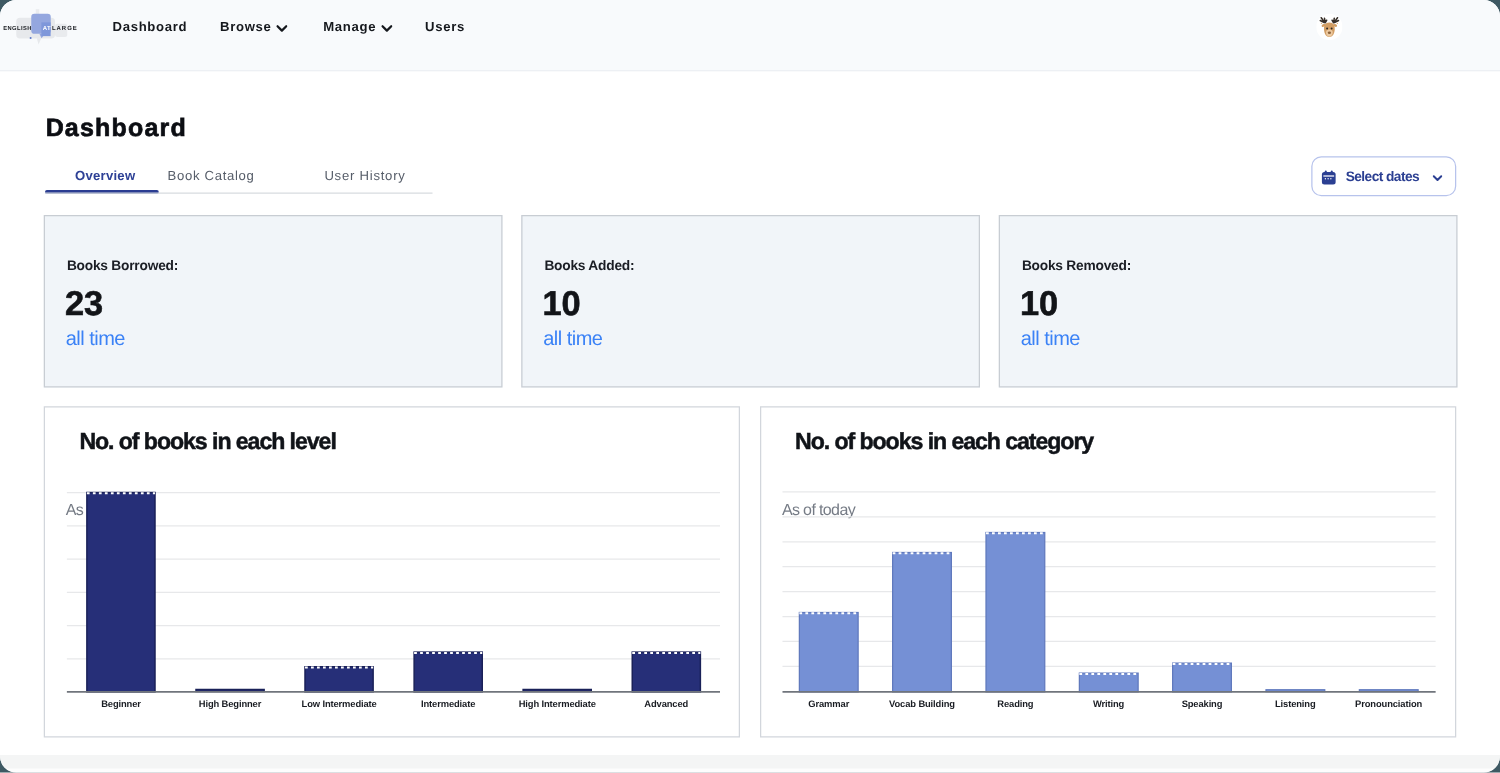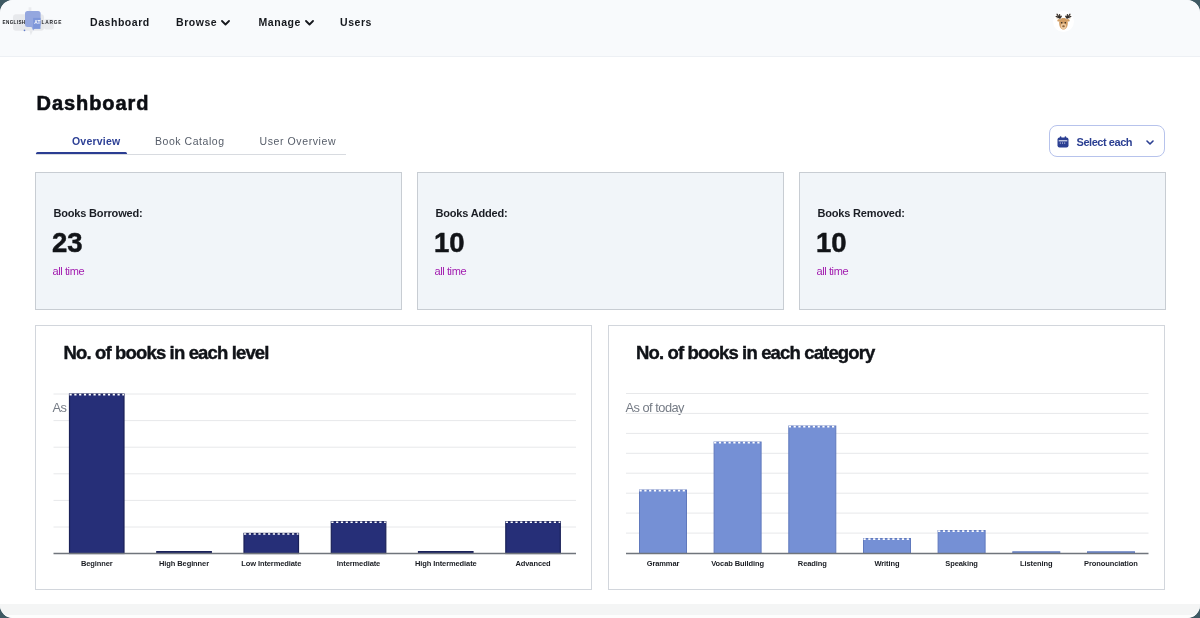--- a/index.html
+++ b/index.html
@@ -6,21 +6,21 @@
   body{width:1200px;height:618px;background:#3e5963;font-family:"Liberation Sans",sans-serif;overflow:hidden;}
   .win{position:absolute;left:0;top:0;width:1200px;height:618px;background:#ffffff;border-radius:13px;overflow:hidden;}
   .abs{position:absolute;}
   .hdr{position:absolute;left:0;top:0;width:1200px;height:57px;background:#f8fafc;border-bottom:1px solid #edf0f4;box-sizing:border-box;}
   .nav{position:absolute;font-weight:bold;font-size:10.5px;letter-spacing:0.55px;color:#15181d;line-height:10px;top:16.5px;}
   .h1{position:absolute;left:36.5px;top:93px;font-weight:bold;font-size:20px;letter-spacing:0.95px;color:#0c0e13;line-height:20px;-webkit-text-stroke:0.55px #0c0e13;}
   .tab{position:absolute;top:135.5px;font-size:10.5px;line-height:11px;}
   .tcard{position:absolute;top:172px;width:365px;height:136px;background:#f1f5f9;border:1.5px solid #c8cdd3;}
   .tt{position:absolute;left:19px;top:206px;font-size:11px;font-weight:bold;letter-spacing:-0.18px;color:#1a1d24;line-height:14px;}
   .tn{position:absolute;left:17.5px;top:228.5px;font-size:27.5px;font-weight:bold;color:#121418;line-height:27.5px;-webkit-text-stroke:0.5px #121418;}
-  .ta{position:absolute;left:18px;top:264px;font-size:11px;letter-spacing:-0.4px;color:#a21caf;line-height:15.5px;}
+  .ta{position:absolute;left:18px;top:264px;font-size:16px;letter-spacing:-0.4px;color:#3b82f6;line-height:15.5px;}
   .ccard{position:absolute;top:325px;width:555px;height:263px;background:#ffffff;border:1.5px solid #d2d6dc;}
   .ct{position:absolute;left:17px;top:344px;font-size:18.5px;font-weight:bold;letter-spacing:-0.85px;color:#101318;line-height:18.5px;margin-left:13px;-webkit-text-stroke:0.4px #101318;}
   .cs{position:absolute;left:18px;top:372px;font-size:12.8px;letter-spacing:-0.5px;color:#757b85;line-height:13px;margin-top:29px;}
   .btn{position:absolute;left:1049px;top:125px;width:114px;height:30px;background:#ffffff;border:1.5px solid #b7c3ec;border-radius:8px;}
   .footer1{position:absolute;left:0;top:604px;width:1200px;height:11px;background:#f4f5f5;}
   .footer2{position:absolute;left:0;top:615px;width:1200px;height:3px;background:#fdfdfd;}
 </style>
 </head>
 <body>
 <div class="win">
@@ -61,37 +61,37 @@
     <ellipse cx="15.2" cy="9.3" rx="1.6" ry="1.1" fill="#d29d63" transform="rotate(30 15.2 9.3)"></ellipse>
     <path d="M10.5 7 C 14 7 15 9.5 14.8 12.5 C 14.6 16 13 18.5 10.5 18.5 C 8 18.5 6.4 16 6.2 12.5 C 6 9.5 7 7 10.5 7 Z" fill="#d29d63"></path>
     <path d="M10.5 12.5 C 12.5 12.5 13.3 13.8 13.2 15.2 C 13.1 17 12 18.3 10.5 18.3 C 9 18.3 7.9 17 7.8 15.2 C 7.7 13.8 8.5 12.5 10.5 12.5 Z" fill="#ecc9a0"></path>
     <circle cx="8.7" cy="11.7" r="0.8" fill="#2c2620"></circle>
     <circle cx="12.3" cy="11.7" r="0.8" fill="#2c2620"></circle>
     <ellipse cx="10.5" cy="15.2" rx="1.3" ry="1" fill="#8c6239"></ellipse>
   </svg>
 
   <div class="h1">Dashboard</div>
 
-  <span class="tab" style="left:72px;color:#2e4196;font-weight:bold;letter-spacing:0.2px;">Overview</span>
-  <span class="tab" style="left:155px;color:#565d69;letter-spacing:0.55px;">Book Catalog</span>
-  <span class="tab" style="left:259.5px;color:#565d69;letter-spacing:0.6px;">User Overview</span>
+  <span class="tab" style="left:60px;color:#2e4196;font-weight:bold;letter-spacing:0.2px;">Overview</span>
+  <span class="tab" style="left:134px;color:#565d69;letter-spacing:0.55px;">Book Catalog</span>
+  <span class="tab" style="left:259.5px;color:#565d69;letter-spacing:0.6px;">User History</span>
   <div class="abs" style="left:35.5px;top:152.3px;width:91px;height:2.6px;background:#2b3d92;border-radius:2px;"></div>
   <div class="abs" style="left:35.5px;top:154.4px;width:310px;height:1px;background:#d8dbe0;"></div>
 
   <div class="btn"></div>
   <svg class="abs" style="left:1056.5px;top:136px" width="12" height="12" viewBox="0 0 12 12">
     <rect x="0.5" y="1.5" width="11" height="10" rx="2" fill="#2b3f92"></rect>
     <rect x="2.8" y="0.3" width="1.6" height="2.6" rx="0.8" fill="#2b3f92"></rect>
     <rect x="7.6" y="0.3" width="1.6" height="2.6" rx="0.8" fill="#2b3f92"></rect>
     <rect x="1.7" y="4.3" width="8.6" height="1" fill="#ffffff"></rect>
     <circle cx="3.3" cy="7" r="0.55" fill="#ffffff"></circle>
     <circle cx="5.5" cy="7" r="0.55" fill="#ffffff"></circle>
     <circle cx="7.7" cy="7" r="0.55" fill="#ffffff"></circle>
   </svg>
-  <span class="abs" style="left:1076.5px;top:136.5px;font-size:11px;font-weight:bold;letter-spacing:-0.45px;color:#2b3f92;line-height:11px;">Select each</span>
+  <span class="abs" style="left:1076.5px;top:136.5px;font-size:11px;font-weight:bold;letter-spacing:-0.45px;color:#2b3f92;line-height:11px;">Select dates</span>
   <svg class="abs" style="left:1145.5px;top:140px" width="8" height="5.5" viewBox="0 0 8 5.5">
       <path d="M1 1 l3 3 l3 -3" stroke="#2b3f92" stroke-width="1.6" fill="none" stroke-linecap="round" stroke-linejoin="round"></path>
     </svg>
 
   <div class="tcard" style="left:34.5px;"></div>
   <div class="tcard" style="left:416.5px;"></div>
   <div class="tcard" style="left:798.5px;"></div>
   <span class="tt" style="left:53.5px;">Books Borrowed:</span>
   <span class="tn" style="left:52px;">23</span>
   <span class="ta" style="left:52.5px;">all time</span>

